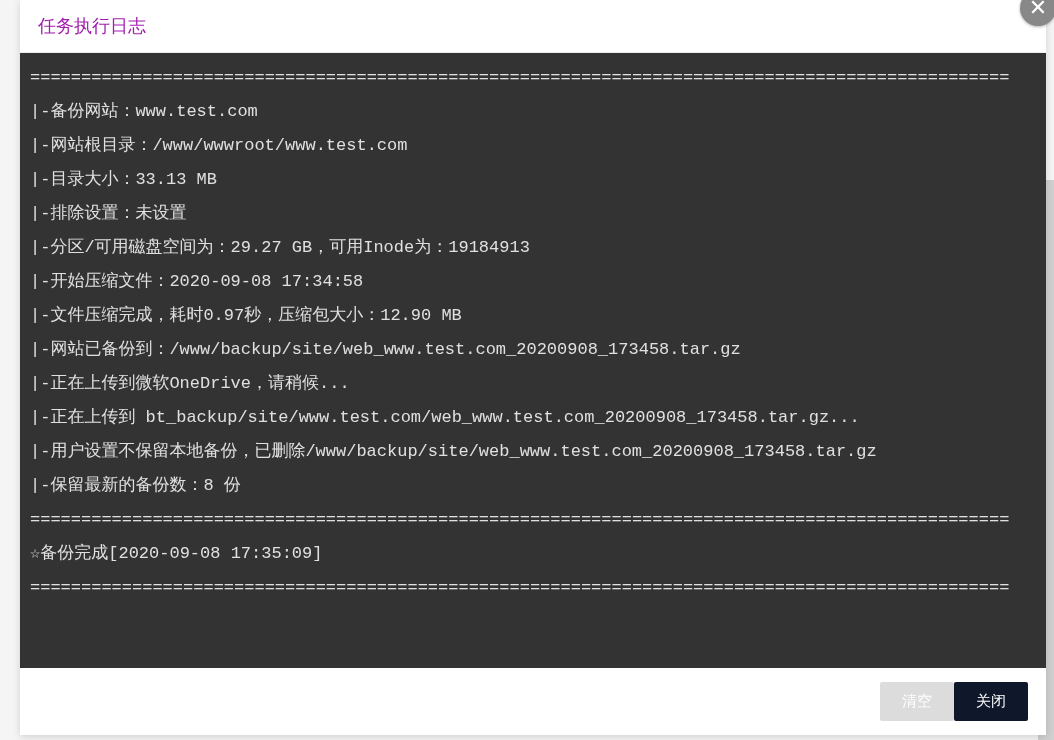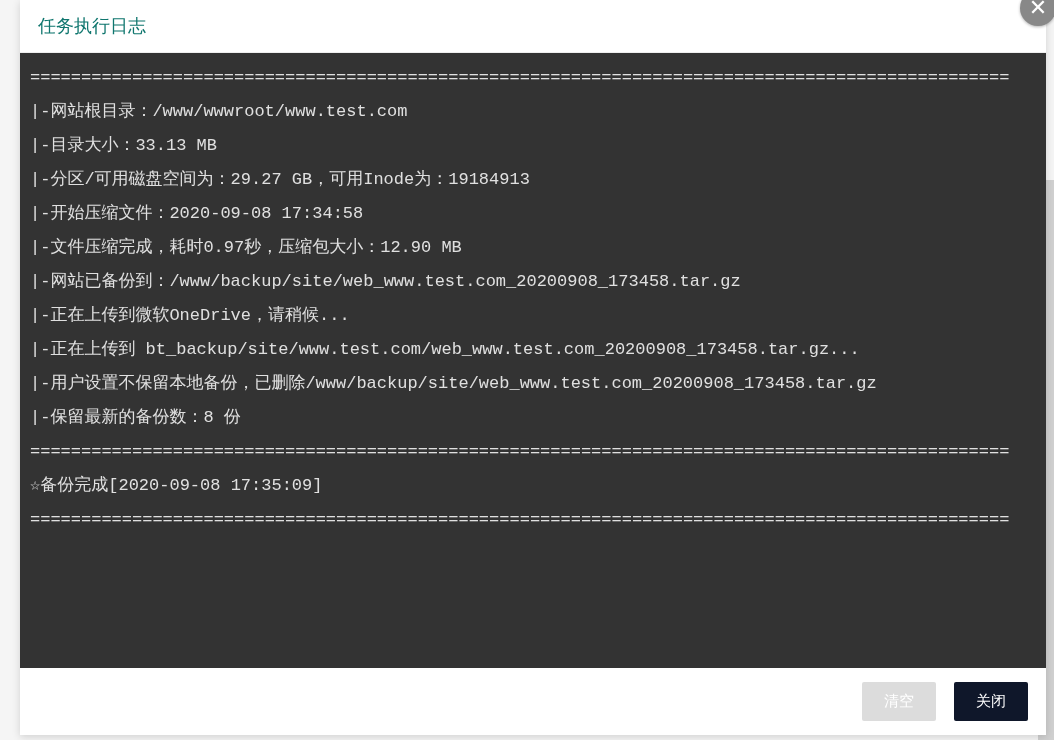--- a/index.html
+++ b/index.html
@@ -22,21 +22,21 @@
       right: 8px;
       background: #fff;
       height: 735px;
       display: flex;
       flex-direction: column;
       box-shadow: 0 2px 8px rgba(0,0,0,0.15);
     }
     .modal-header {
       padding: 14px 18px;
       font-size: 18px;
-      color: #0f766e;
+      color: #a21caf;
       border-bottom: 1px solid #eee;
     }
     .close-circle {
       position: absolute;
       top: -10px;
       right: -10px;
       width: 36px;
       height: 36px;
       border-radius: 50%;
       background: #888;
@@ -70,21 +70,21 @@
       background: #ccc;
     }
     .log-line {
       white-space: pre;
       overflow: hidden;
     }
     .modal-footer {
       padding: 14px 18px;
       display: flex;
       justify-content: flex-end;
-      gap: 18px;
+      gap: 0;
       background: #fff;
     }
     .btn {
       padding: 10px 22px;
       font-size: 15px;
       border: none;
       cursor: pointer;
       border-radius: 2px;
     }
     .btn-clear {
@@ -113,22 +113,24 @@
   <div class="close-circle">
     <span>✕</span>
   </div>
 
   <div class="modal-header">
     <span>任务执行日志</span>
   </div>
 
   <div class="log-container">
     <div class="log-line">================================================================================================</div>
+    <div class="log-line">|-备份网站：www.test.com</div>
     <div class="log-line">|-网站根目录：/www/wwwroot/www.test.com</div>
     <div class="log-line">|-目录大小：33.13 MB</div>
+    <div class="log-line">|-排除设置：未设置</div>
     <div class="log-line">|-分区/可用磁盘空间为：29.27 GB，可用Inode为：19184913</div>
     <div class="log-line">|-开始压缩文件：2020-09-08 17:34:58</div>
     <div class="log-line">|-文件压缩完成，耗时0.97秒，压缩包大小：12.90 MB</div>
     <div class="log-line">|-网站已备份到：/www/backup/site/web_www.test.com_20200908_173458.tar.gz</div>
     <div class="log-line">|-正在上传到微软OneDrive，请稍候...</div>
     <div class="log-line">|-正在上传到 bt_backup/site/www.test.com/web_www.test.com_20200908_173458.tar.gz...</div>
     <div class="log-line">|-用户设置不保留本地备份，已删除/www/backup/site/web_www.test.com_20200908_173458.tar.gz</div>
     <div class="log-line">|-保留最新的备份数：8 份</div>
     <div class="log-line">================================================================================================</div>
     <div class="log-line">☆备份完成[2020-09-08 17:35:09]</div>

